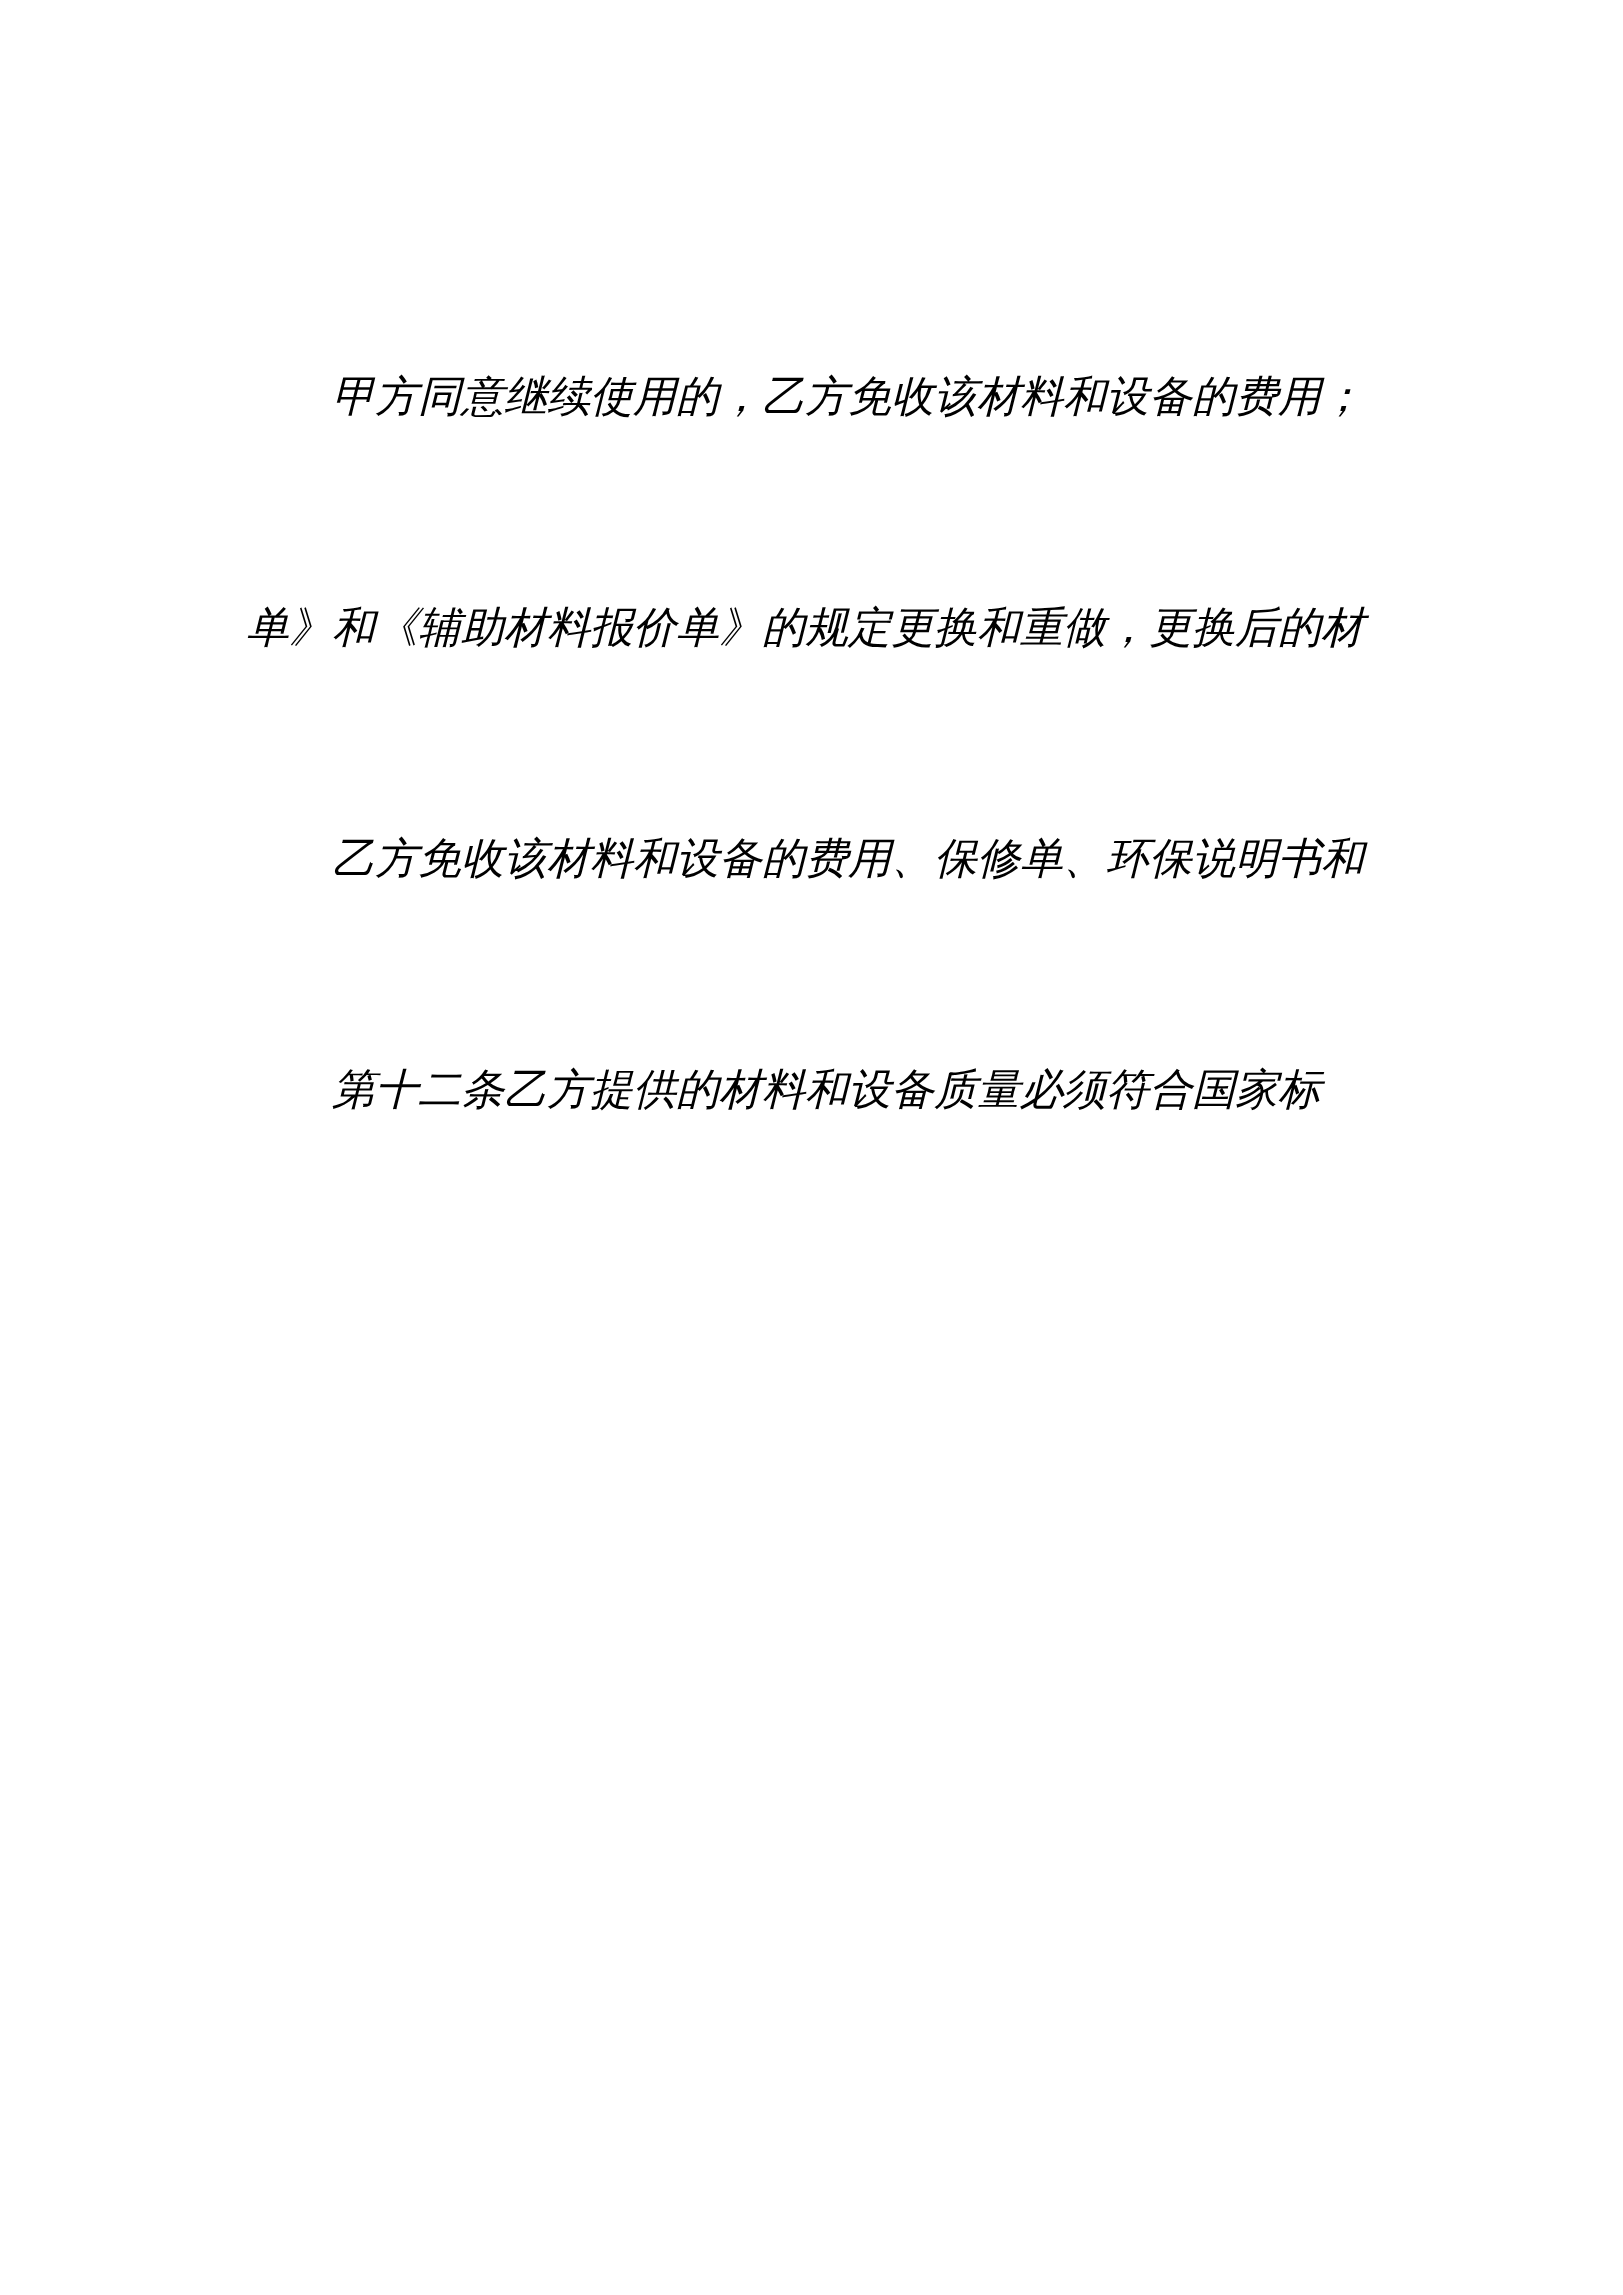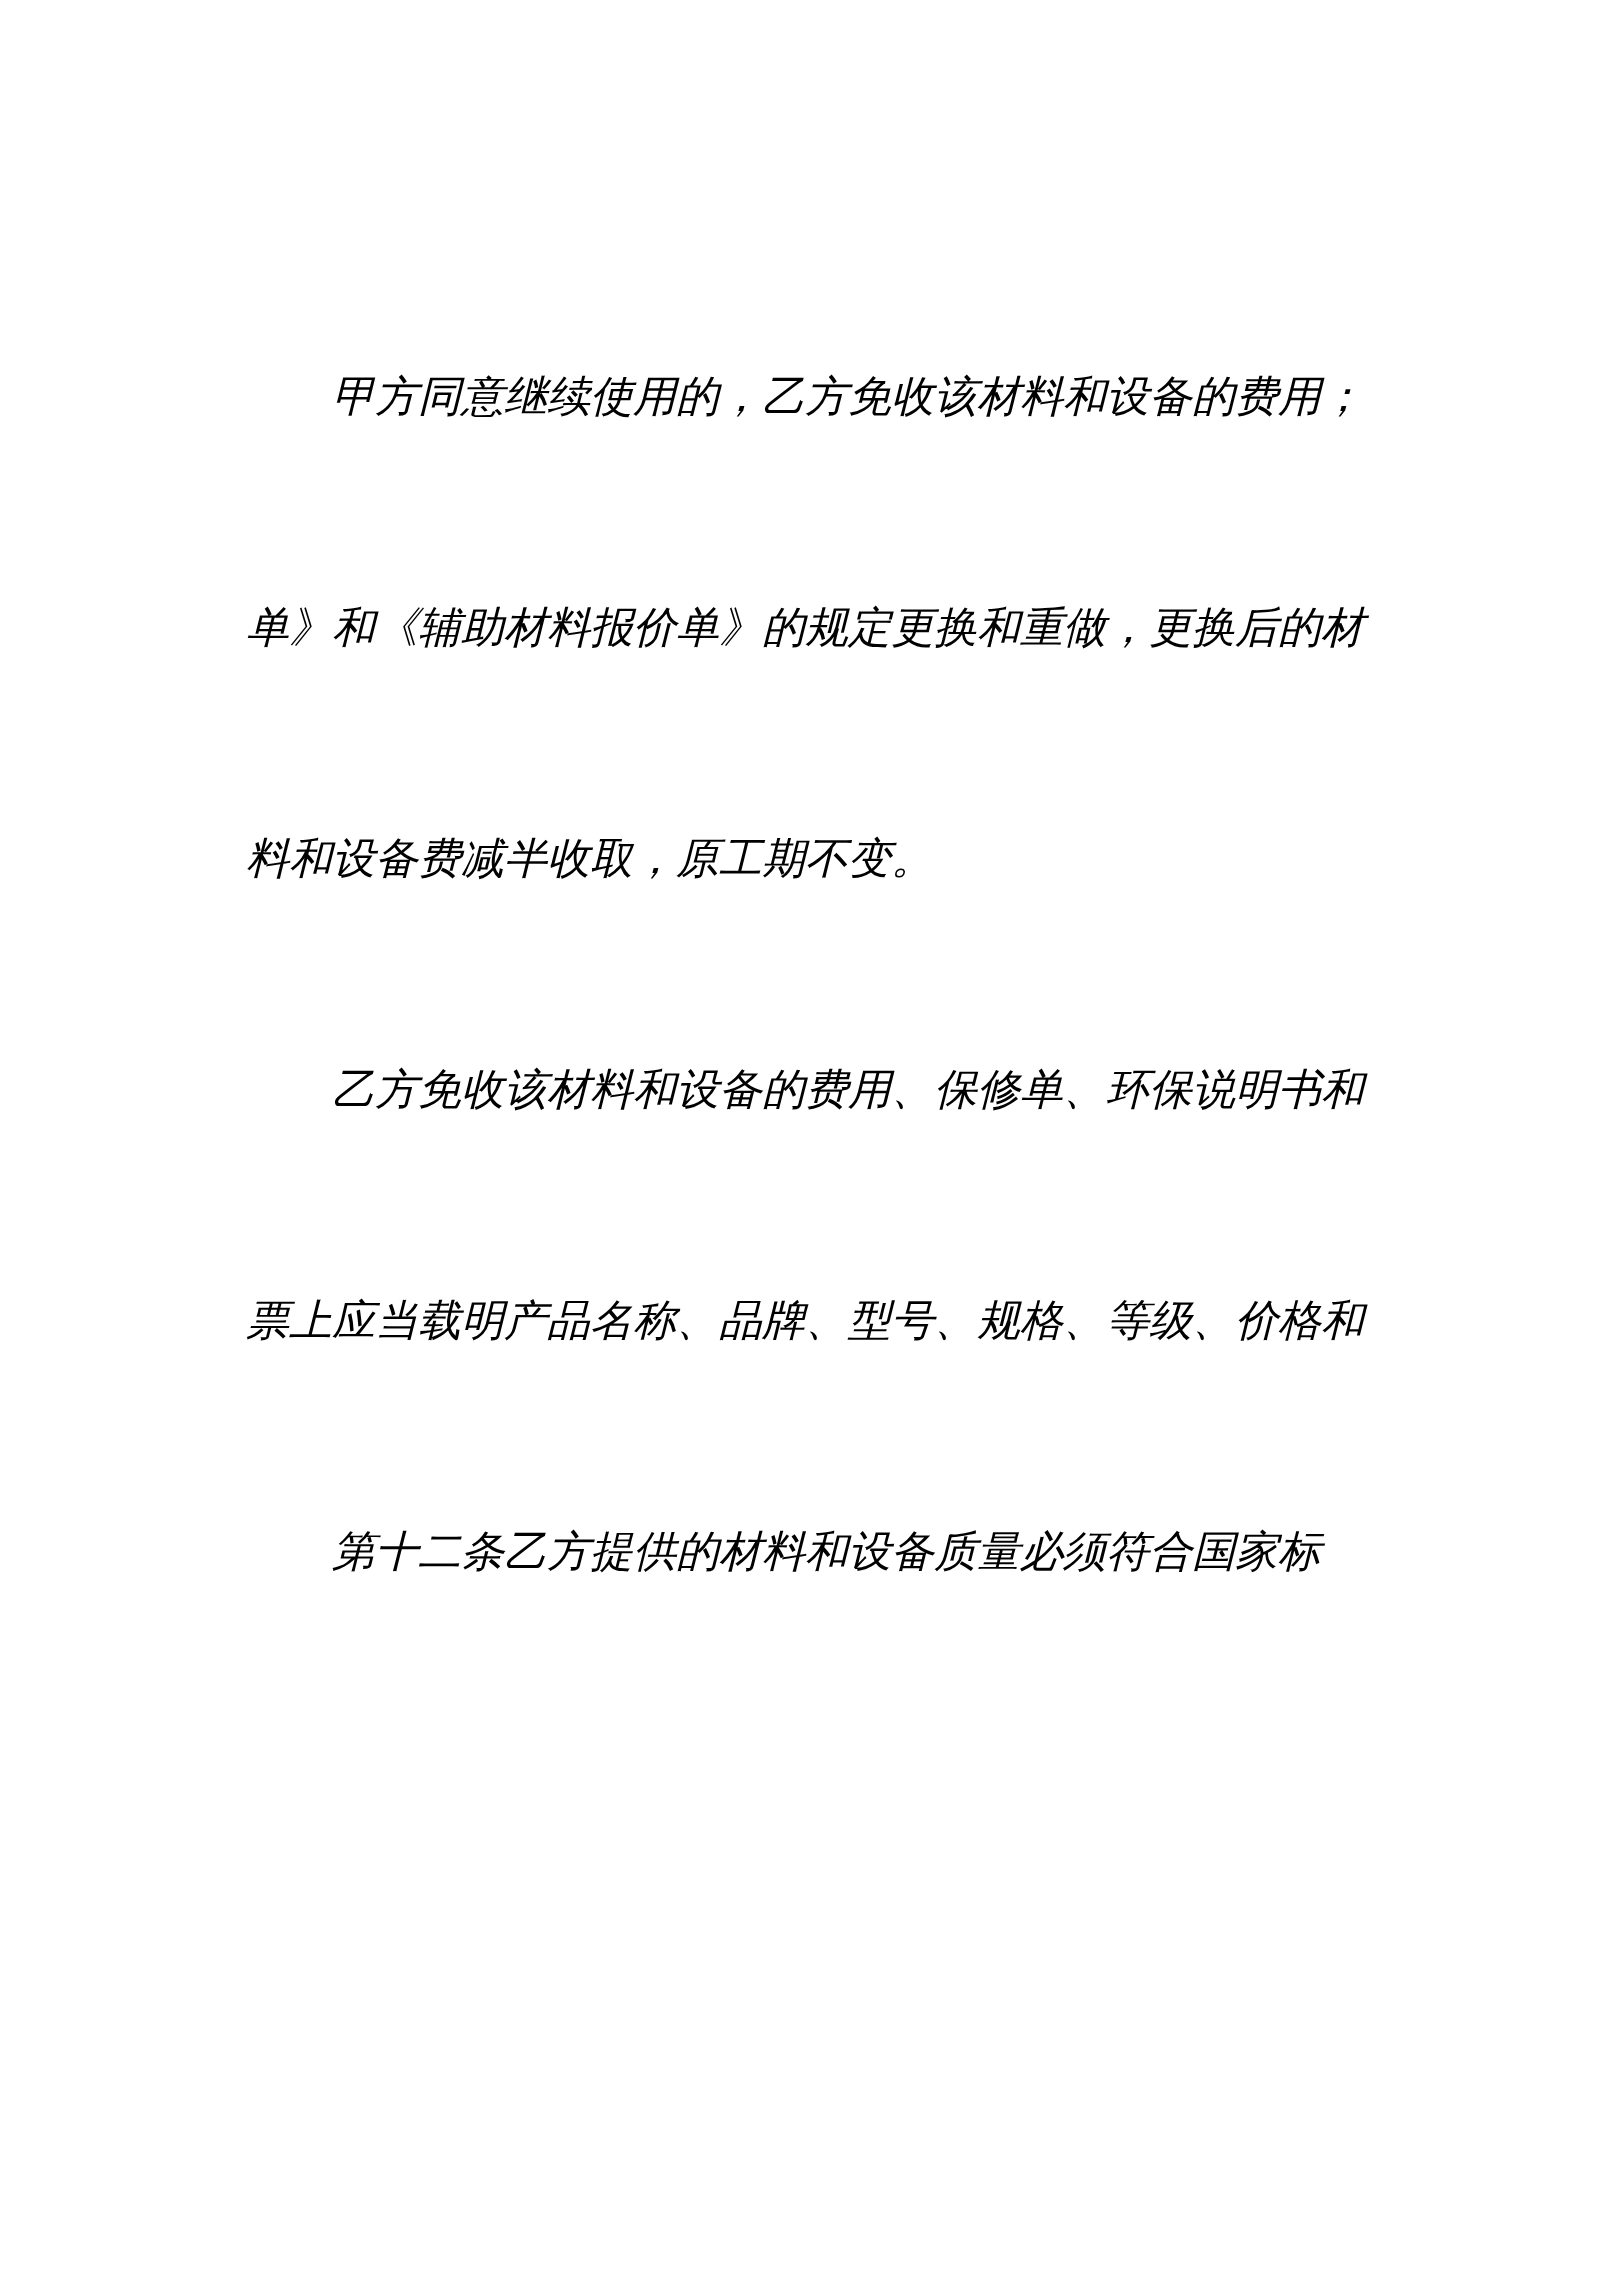--- a/index.html
+++ b/index.html
@@ -34,23 +34,21 @@
     white-space: pre;
   }
 </style>
 </head>
 <body>
 
 <div class="page">
   <div class="contract-body">
     <div class="contract-line">　　甲方同意继续使用的，乙方免收该材料和设备的费用；</div>
     <div class="contract-line">单》和《辅助材料报价单》的规定更换和重做，更换后的材</div>
-    <div class="contract-line">料和设备费减半收取，原工期不变。</div>
     <div class="contract-line">　　乙方免收该材料和设备的费用、保修单、环保说明书和</div>
-    <div class="contract-line">票上应当载明产品名称、品牌、型号、规格、等级、价格和</div>
     <div class="contract-line">　　第十二条乙方提供的材料和设备质量必须符合国家标</div>
     
     
     
     
     
     
     
     
     

